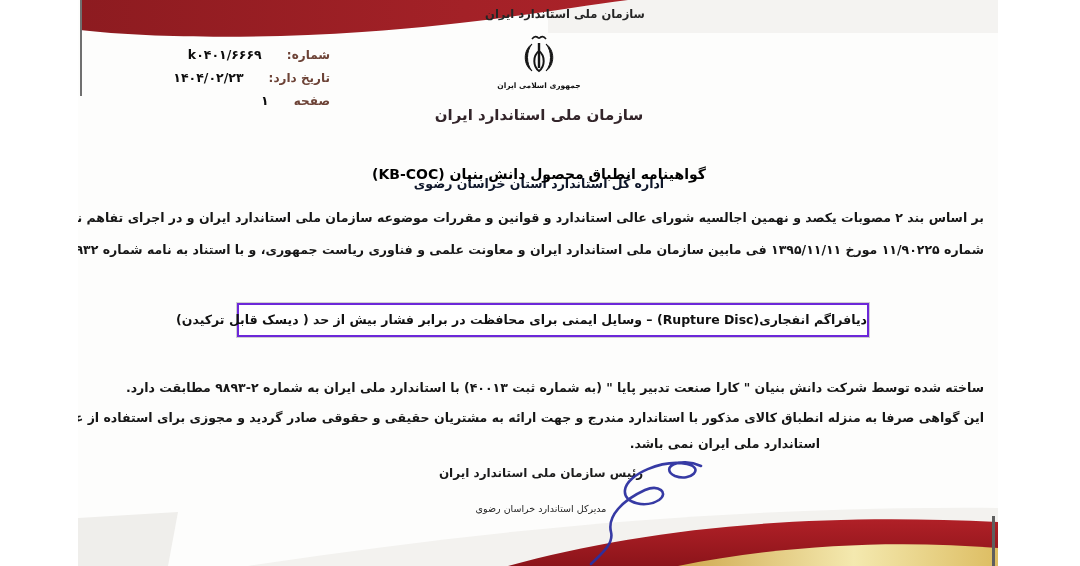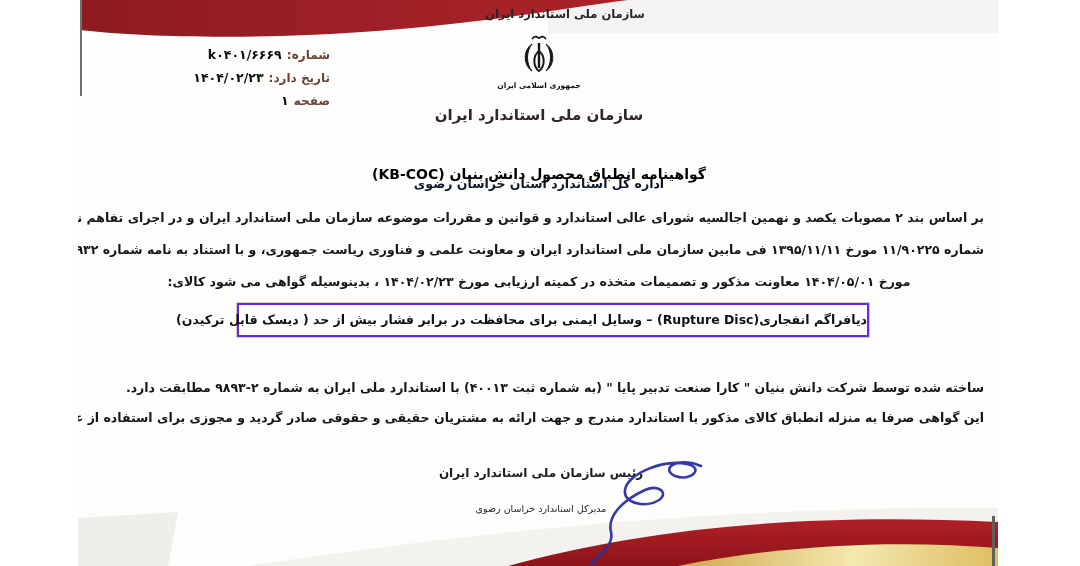--- a/index.html
+++ b/index.html
@@ -12,21 +12,21 @@
   .edge-left{position:absolute;left:2px;top:0;width:2px;height:96px;background:#707070;}
   .swoosh{position:absolute;left:2px;top:0;}
   .top-header{position:absolute;top:7px;left:0;right:0;text-align:center;padding-left:54px;
     font-size:11.5px;font-weight:700;color:#252525;direction:rtl;}
   .emblem{position:absolute;left:438px;top:33px;}
   .emblem-caption{position:absolute;top:81px;left:0;right:0;text-align:center;padding-left:2px;
     font-size:7.5px;font-weight:700;color:#121212;direction:rtl;}
   .meta{position:absolute;top:44px;right:668px;direction:rtl;text-align:right;}
   .meta-row{height:23px;white-space:nowrap;}
   .meta-label{font-size:12px;font-weight:700;color:#6d4337;}
-  .meta-value{font-size:12.5px;font-weight:700;color:#0d0d0d;margin-right:0;}
+  .meta-value{font-size:12.5px;font-weight:700;color:#0d0d0d;margin-right:20px;}
   .org-title{position:absolute;top:106px;left:0;right:0;text-align:center;padding-left:2px;
     font-size:15px;font-weight:700;color:#33252a;direction:rtl;}
   .office-title{position:absolute;top:142px;left:0;right:0;text-align:center;padding-left:2px;
     font-size:12.5px;font-weight:700;color:#0f172a;direction:rtl;margin-top:34px;}
   .cert-title{position:absolute;top:166px;left:0;right:0;text-align:center;padding-left:2px;
     font-size:14px;font-weight:700;color:#000;direction:rtl;}
   .bline{position:absolute;left:16px;right:14px;direction:rtl;font-weight:700;color:#161616;
     font-size:12.5px;white-space:nowrap;line-height:18px;}
   .b-center{text-align:center;}
   .b-right{text-align:right;}
@@ -90,26 +90,26 @@
       <span class="meta-value">۱</span>
     </div>
   </div>
 
   <div class="org-title">سازمان ملی استاندارد ایران</div>
   <div class="office-title">اداره کل استاندارد استان خراسان رضوی</div>
   <div class="cert-title">گواهینامه انطباق محصول دانش بنیان (KB-COC)</div>
 
   <div class="bline b-center" style="top:209px">بر اساس بند ۲ مصوبات یکصد و نهمین اجالسیه شورای عالی استاندارد و قوانین و مقررات موضوعه سازمان ملی استاندارد ایران و در اجرای تفاهم نامه</div>
   <div class="bline b-center" style="top:241px">شماره ۱۱/۹۰۲۲۵ مورخ ۱۳۹۵/۱۱/۱۱ فی مابین سازمان ملی استاندارد ایران و معاونت علمی و فناوری ریاست جمهوری، و با استناد به نامه شماره ۱۱/۱۴۲۹۳۲</div>
-  <div class="bline b-center" style="top:273px">مورخ ۱۴۰۴/۰۵/۰۱ معاونت مذکور و تصمیمات متخذه در کمیته ارزیابی مورخ ۱۴۰۴/۰۲/۲۳ ، بدینوسیله گواهی می شود کالای:</div>
 
   <div class="product-box">دیافراگم انفجاری(Rupture Disc) – وسایل ایمنی برای محافظت در برابر فشار بیش از حد ( دیسک قابل ترکیدن)</div>
 
   <div class="bline b-right" style="top:379px">ساخته شده توسط شرکت دانش بنیان " کارا صنعت تدبیر پایا " (به شماره ثبت ۴۰۰۱۳) با استاندارد ملی ایران به شماره ۲-۹۸۹۳ مطابقت دارد.</div>
   <div class="bline b-right" style="top:409px">این گواهی صرفا به منزله انطباق کالای مذکور با استاندارد مندرج و جهت ارائه به مشتریان حقیقی و حقوقی صادر گردید و مجوزی برای استفاده از علامت</div>
+  <div class="bline b-right" style="top:435px;right:178px">استاندارد ملی ایران نمی باشد.</div>
 
   <div class="sig-title">رئیس سازمان ملی استاندارد ایران</div>
   <div class="sig-line2">از طرف حامد محمدی</div>
   <div class="sig-line3">مدیرکل استاندارد خراسان رضوی</div>
 
   <svg class="bottom-decor" width="920" height="110" viewBox="0 0 920 110">
     <defs>
       <linearGradient id="redband" x1="0" y1="0" x2="0" y2="1">
         <stop offset="0" stop-color="#b02027"></stop>
         <stop offset="1" stop-color="#8c141a"></stop>

